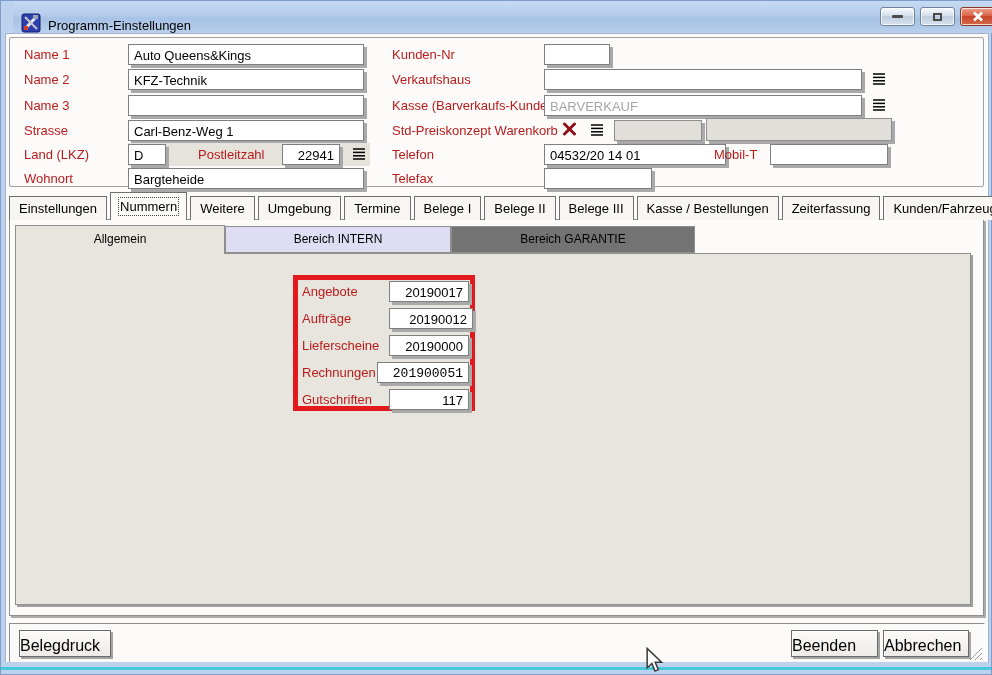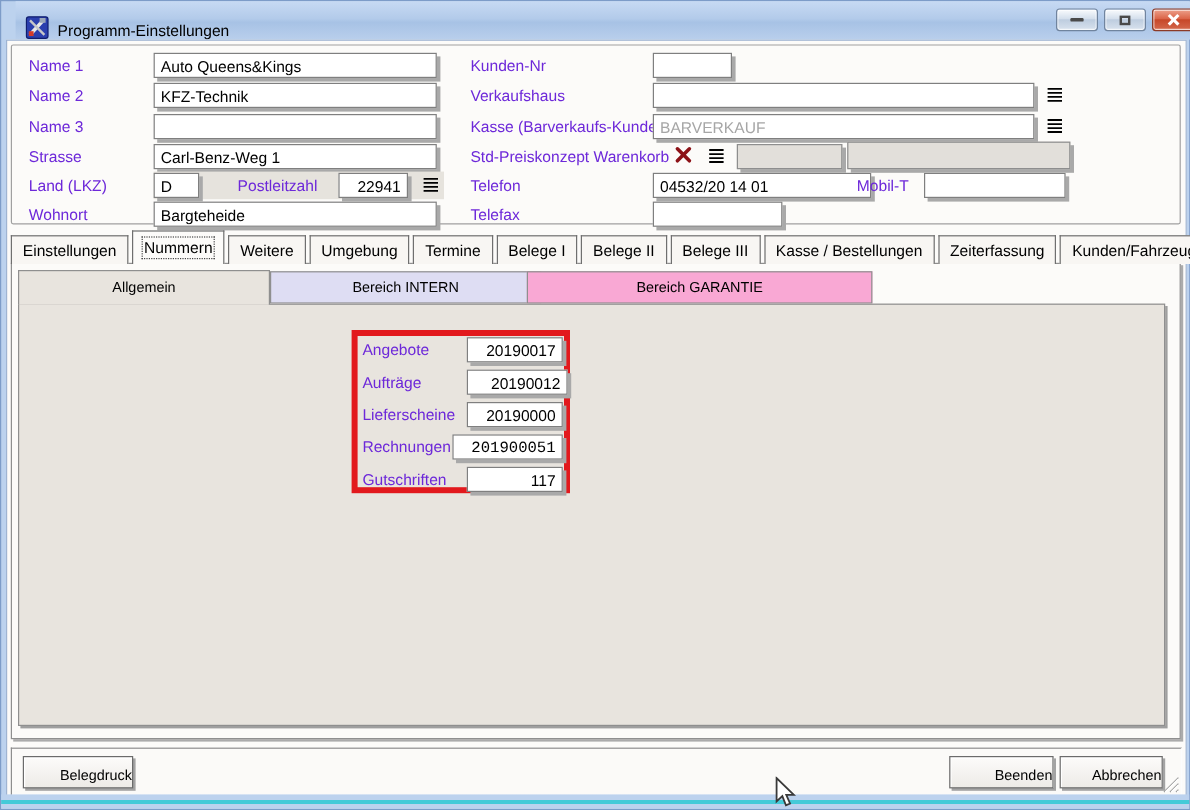--- a/index.html
+++ b/index.html
@@ -26,21 +26,21 @@
   .glyph-max { width:9px; height:8px; border:2px solid #4A4A4A; background:transparent; }
   .glyph-x { stroke:#fff; stroke-width:2.6; }
 
   
   .client { position:absolute; left:4px; top:32px; width:984px; height:631px;
     background:#FCFBF9; border:1px solid #9FB4D2; }
   .bottom-strip { position:absolute; left:0; bottom:0; width:100%; height:12px;
     background:linear-gradient(180deg,#BCD2EE 0,#BCD2EE 5px,#44CAD8 5px,#44CAD8 8px,#BCD2EE 8px,#BCD2EE 12px); }
 
   
-  .lbl { position:absolute; white-space:nowrap; font-size:13px; color:#6d28d9; }
+  .lbl { position:absolute; white-space:nowrap; font-size:13px; color:#b91c1c; }
   .tfield { position:absolute; height:21px; background:#fff; border:1px solid #7F7F7F;
     box-shadow:3px 3px 0 0 #A9A9A9; font-family:inherit; font-size:13px; color:#000;
     padding:1px 5px 0 5px; outline:none; }
   .tfield.num { text-align:right; }
   .tfield.dim { color:#A6A6A6; }
   .gfield { position:absolute; height:21px; background:#E2DFDA; border:1px solid #8E8E8E;
     box-shadow:3px 3px 0 0 #A9A9A9; }
   .picker { position:absolute; width:15px; height:13px; cursor:pointer; }
   .redx { position:absolute; width:15px; height:14px; cursor:pointer; }
   .strip { position:absolute; background:#E6E3DD; }
@@ -49,23 +49,23 @@
   .cb svg { position:absolute; left:0; top:-1px; }
   .smalltext { position:absolute; font-size:11.5px; white-space:nowrap; }
   .radio { position:absolute; width:13px; height:13px; border-radius:50%; background:#fff;
     border:1px solid #737373; box-shadow:inset 1px 1px 1px #CFCFCF; }
   .radio.checked::after { content:""; position:absolute; left:3px; top:3px; width:5px; height:5px;
     border-radius:50%; background:#000; }
   .radio.disabled { background:#F0EDE8; border-color:#A9A9A9; }
   .gbox { position:absolute; border:1px solid #B2AEA6;
     box-shadow:inset 1px 1px 0 rgba(255,255,255,.8),1px 1px 0 rgba(255,255,255,.8); }
   .hr { position:absolute; height:1px; background:#989898; box-shadow:0 1px 0 #fff; }
-  .btn { position:absolute; border:1px solid #6B6B6B; font-family:inherit; font-size:12px;
+  .btn { position:absolute; border:1px solid #6B6B6B; font-family:inherit; font-size:16px;
     background:linear-gradient(#FCFBFA,#EDEBE7); box-shadow:2px 2px 0 #A3A3A3,inset 1px 1px 0 #fff;
-    text-align:right; cursor:pointer; padding-top:4px; }
+    text-align:left; cursor:pointer; padding-top:4px; }
 
   
   .addr-panel { position:absolute; left:8px; top:36px; width:975px; height:150px;
     background:#FCFBF9; border:1px solid #A0A0A0; border-radius:2px; }
 
   
   .tabs { position:absolute; left:8px; top:194px; height:25px; display:flex;
     align-items:flex-end; gap:3px; z-index:5; }
   .tab { border:1px solid #6F6F6F; border-bottom:none; background:#F8F6F3;
     padding:4px 9px 4px; font-size:13px; cursor:pointer; white-space:nowrap; }
@@ -229,21 +229,21 @@
     <div class="tab">Kasse / Bestellungen</div>
     <div class="tab">Zeiterfassung</div>
     <div class="tab">Kunden/Fahrzeuge</div>
 
   </div>
 
   <div class="tabpage"></div>
 
   <div class="subtab active" style="left:14px;width:210px">Allgemein</div>
   <div class="subtab" style="left:224px;width:226px;background:#DEDDF3">Bereich INTERN</div>
-  <div class="subtab" style="left:438px;width:288px;background:#f9a8d4">Bereich GARANTIE</div>
+  <div class="subtab" style="left:450px;width:244px;background:#737373">Bereich GARANTIE</div>
 
   <div class="subpage"></div>
 
   <div class="gbox" style="left:30px;top:264px;width:246px;height:148px"></div>
   <div class="inner-box" style="left:40px;top:271px;width:202px;height:66px">
     <div>DATEV-Debitor-Nummernbereich</div>
     <div>ggf. Änderung in 10000 - 69999</div>
   </div>
   <span class="cb" style="left:46px;top:317px">
     <svg width="13" height="13" viewBox="0 0 13 13">

